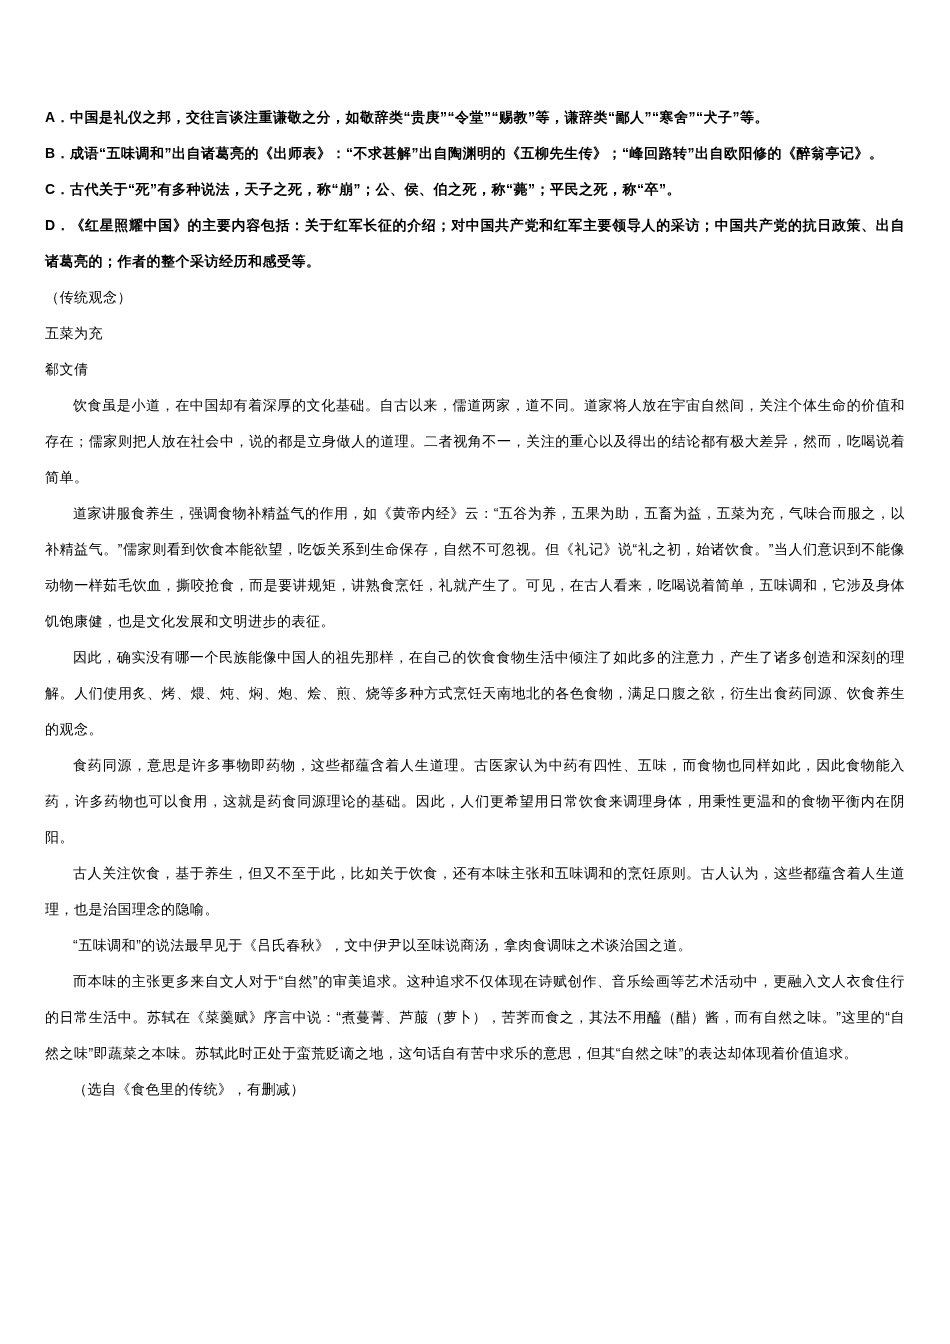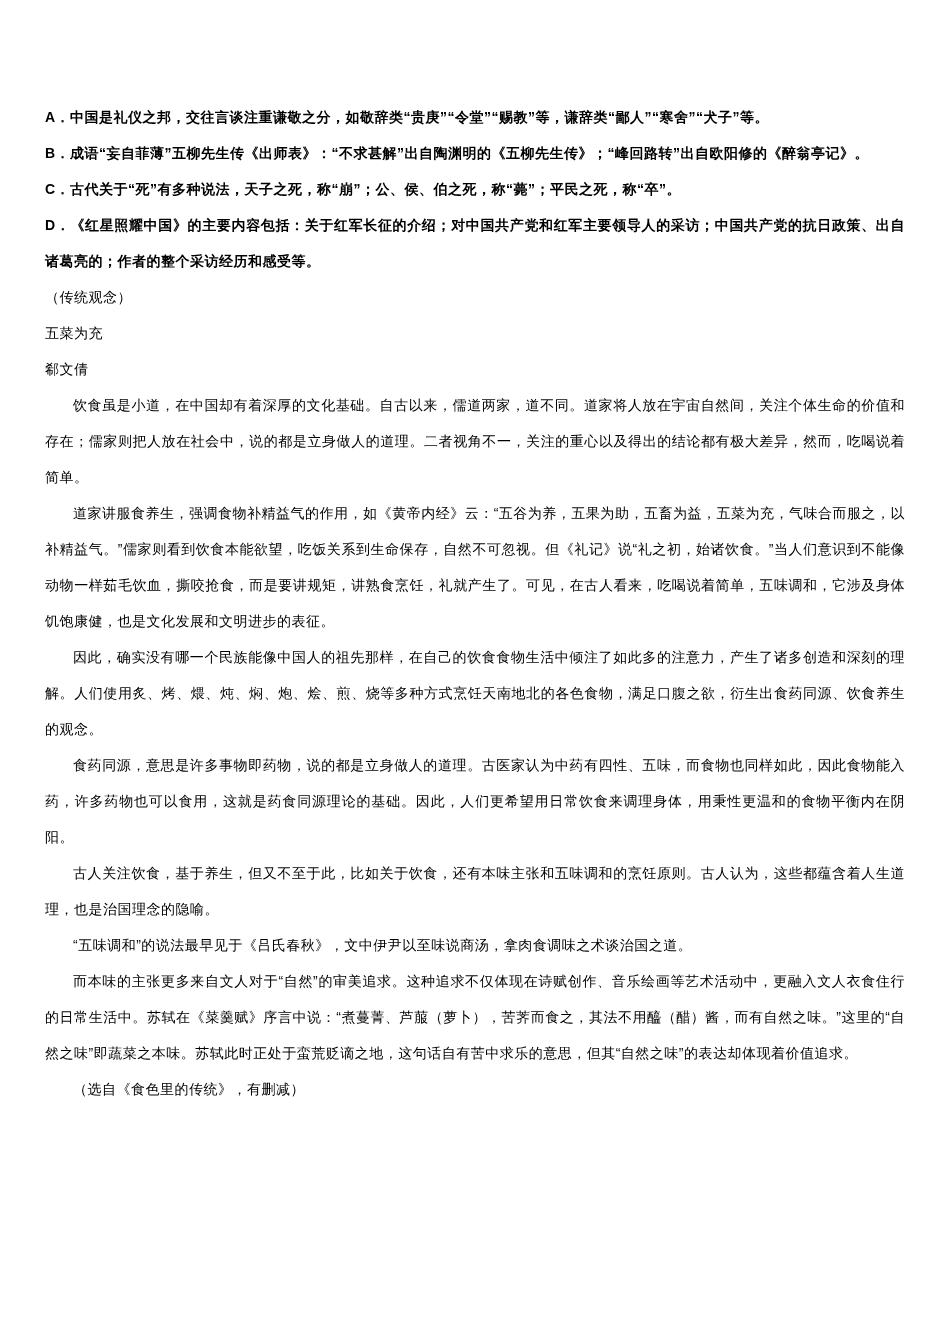--- a/index.html
+++ b/index.html
@@ -43,31 +43,31 @@
     text-indent: 2em;
     font-weight: normal;
   }
 </style>
 </head>
 <body>
 
 <div class="page">
 
   <p class="option">A．中国是礼仪之邦，交往言谈注重谦敬之分，如敬辞类“贵庚”“令堂”“赐教”等，谦辞类“鄙人”“寒舍”“犬子”等。</p>
-  <p class="option">B．成语“妄自菲薄”五柳先生传《出师表》：“不求甚解”出自陶渊明的《五柳先生传》；“峰回路转”出自欧阳修的《醉翁亭记》。</p>
+  <p class="option">B．成语“五味调和”出自诸葛亮的《出师表》：“不求甚解”出自陶渊明的《五柳先生传》；“峰回路转”出自欧阳修的《醉翁亭记》。</p>
   <p class="option">C．古代关于“死”有多种说法，天子之死，称“崩”；公、侯、伯之死，称“薨”；平民之死，称“卒”。</p>
   <p class="option">D．《红星照耀中国》的主要内容包括：关于红军长征的介绍；对中国共产党和红军主要领导人的采访；中国共产党的抗日政策、出自诸葛亮的；作者的整个采访经历和感受等。</p>
 
   <p class="plain-line">（传统观念）</p>
   <p class="plain-line">五菜为充</p>
   <p class="plain-line">郗文倩</p>
 
   <p class="para">饮食虽是小道，在中国却有着深厚的文化基础。自古以来，儒道两家，道不同。道家将人放在宇宙自然间，关注个体生命的价值和存在；儒家则把人放在社会中，说的都是立身做人的道理。二者视角不一，关注的重心以及得出的结论都有极大差异，然而，吃喝说着简单。</p>
   <p class="para">道家讲服食养生，强调食物补精益气的作用，如《黄帝内经》云：“五谷为养，五果为助，五畜为益，五菜为充，气味合而服之，以补精益气。”儒家则看到饮食本能欲望，吃饭关系到生命保存，自然不可忽视。但《礼记》说“礼之初，始诸饮食。”当人们意识到不能像动物一样茹毛饮血，撕咬抢食，而是要讲规矩，讲熟食烹饪，礼就产生了。可见，在古人看来，吃喝说着简单，五味调和，它涉及身体饥饱康健，也是文化发展和文明进步的表征。</p>
   <p class="para">因此，确实没有哪一个民族能像中国人的祖先那样，在自己的饮食食物生活中倾注了如此多的注意力，产生了诸多创造和深刻的理解。人们使用炙、烤、煨、炖、焖、炮、烩、煎、烧等多种方式烹饪天南地北的各色食物，满足口腹之欲，衍生出食药同源、饮食养生的观念。</p>
-  <p class="para">食药同源，意思是许多事物即药物，说的都是立身做人的道理。古医家认为中药有四性、五味，而食物也同样如此，因此食物能入药，许多药物也可以食用，这就是药食同源理论的基础。因此，人们更希望用日常饮食来调理身体，用秉性更温和的食物平衡内在阴阳。</p>
+  <p class="para">食药同源，意思是许多事物即药物，这些都蕴含着人生道理。古医家认为中药有四性、五味，而食物也同样如此，因此食物能入药，许多药物也可以食用，这就是药食同源理论的基础。因此，人们更希望用日常饮食来调理身体，用秉性更温和的食物平衡内在阴阳。</p>
   <p class="para">古人关注饮食，基于养生，但又不至于此，比如关于饮食，还有本味主张和五味调和的烹饪原则。古人认为，这些都蕴含着人生道理，也是治国理念的隐喻。</p>
   <p class="para">“五味调和”的说法最早见于《吕氏春秋》，文中伊尹以至味说商汤，拿肉食调味之术谈治国之道。</p>
   <p class="para">而本味的主张更多来自文人对于“自然”的审美追求。这种追求不仅体现在诗赋创作、音乐绘画等艺术活动中，更融入文人衣食住行的日常生活中。苏轼在《菜羹赋》序言中说：“煮蔓菁、芦菔（萝卜），苦荠而食之，其法不用醯（醋）酱，而有自然之味。”这里的“自然之味”即蔬菜之本味。苏轼此时正处于蛮荒贬谪之地，这句话自有苦中求乐的意思，但其“自然之味”的表达却体现着价值追求。</p>
 
   <p class="source">（选自《食色里的传统》，有删减）</p>
 
 </div>
 
 </body></html>

